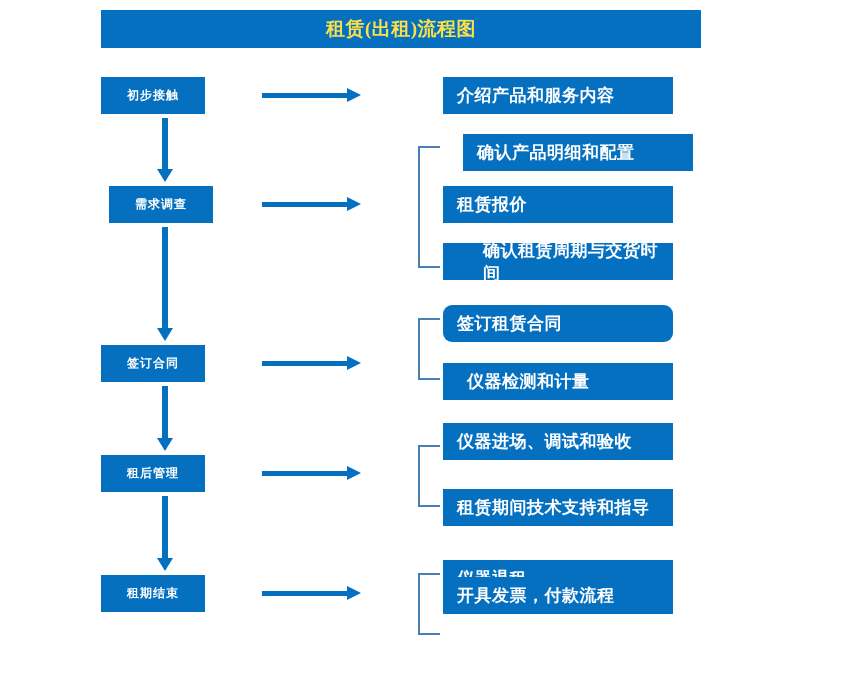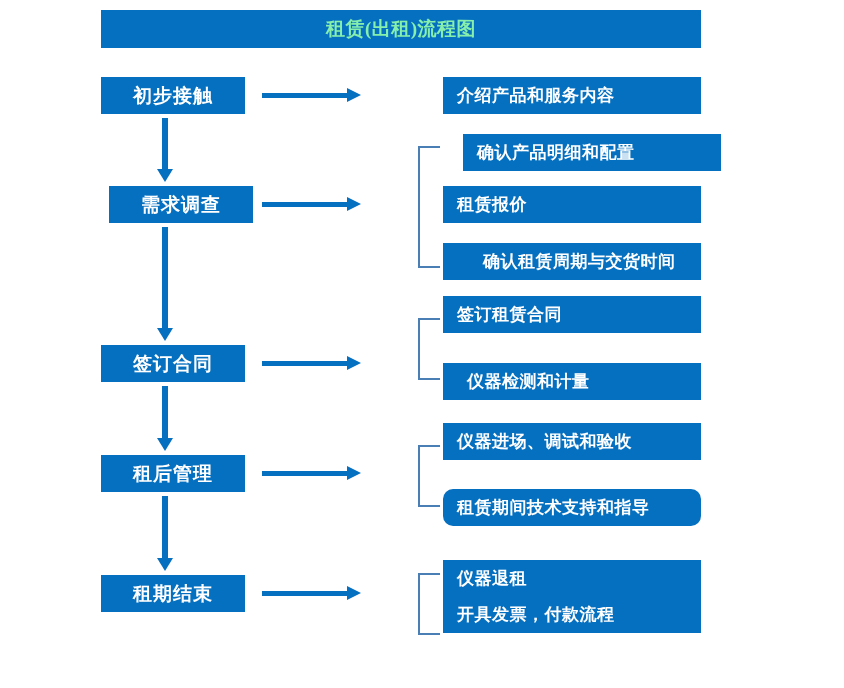--- a/index.html
+++ b/index.html
@@ -21,50 +21,50 @@
   }
 
   
   .title-bar {
     position: absolute;
     left: 101px;
     top: 10px;
     width: 600px;
     height: 38px;
     background: #0570c0;
-    color: #86efac;
+    color: #fde047;
     font-size: 19px;
     font-weight: bold;
     display: flex;
     align-items: center;
     justify-content: center;
     letter-spacing: 0.5px;
   }
 
   
   .box {
     position: absolute;
     background: #0570c0;
     color: #ffffff;
     font-weight: bold;
     display: flex;
     align-items: center;
     box-sizing: border-box;
   }
   .box.stage {
     left: 101px;
-    width: 144px;
+    width: 104px;
     height: 37px;
-    font-size: 19px;
+    font-size: 12px;
     justify-content: center;
     letter-spacing: 1px;
   }
   .box.detail {
     left: 443px;
-    width: 258px;
+    width: 230px;
     height: 37px;
     font-size: 17px;
     justify-content: flex-start;
     padding-left: 14px;
     letter-spacing: 0.5px;
   }
 
   
   .h-arrow {
     position: absolute;
@@ -197,25 +197,25 @@
   <div class="bracket" style="top:573px;height:62px;"></div>
 
   <div class="box detail" style="top:77px;">介绍产品和服务内容</div>
 
   <div class="box detail" style="top:134px;margin-left:20px;">确认产品明细和配置</div>
 
   <div class="box detail" style="top:186px;">租赁报价</div>
 
   <div class="box detail" style="top:243px;padding-left:40px;">确认租赁周期与交货时间</div>
 
-  <div class="box detail" style="top:296px;">签订租赁合同</div>
+  <div class="box detail" style="top:305px;border-radius:9px;">签订租赁合同</div>
 
   <div class="box detail" style="top:363px;padding-left:24px;">仪器检测和计量</div>
 
   <div class="box detail" style="top:423px;">仪器进场、调试和验收</div>
 
-  <div class="box detail" style="top:489px;border-radius:10px;">租赁期间技术支持和指导</div>
+  <div class="box detail" style="top:489px;">租赁期间技术支持和指导</div>
 
   <div class="box detail" style="top:560px;">仪器退租</div>
 
-  <div class="box detail" style="top:596px;">开具发票，付款流程</div>
+  <div class="box detail" style="top:577px;">开具发票，付款流程</div>
 
 </div>
 
 </body></html>

